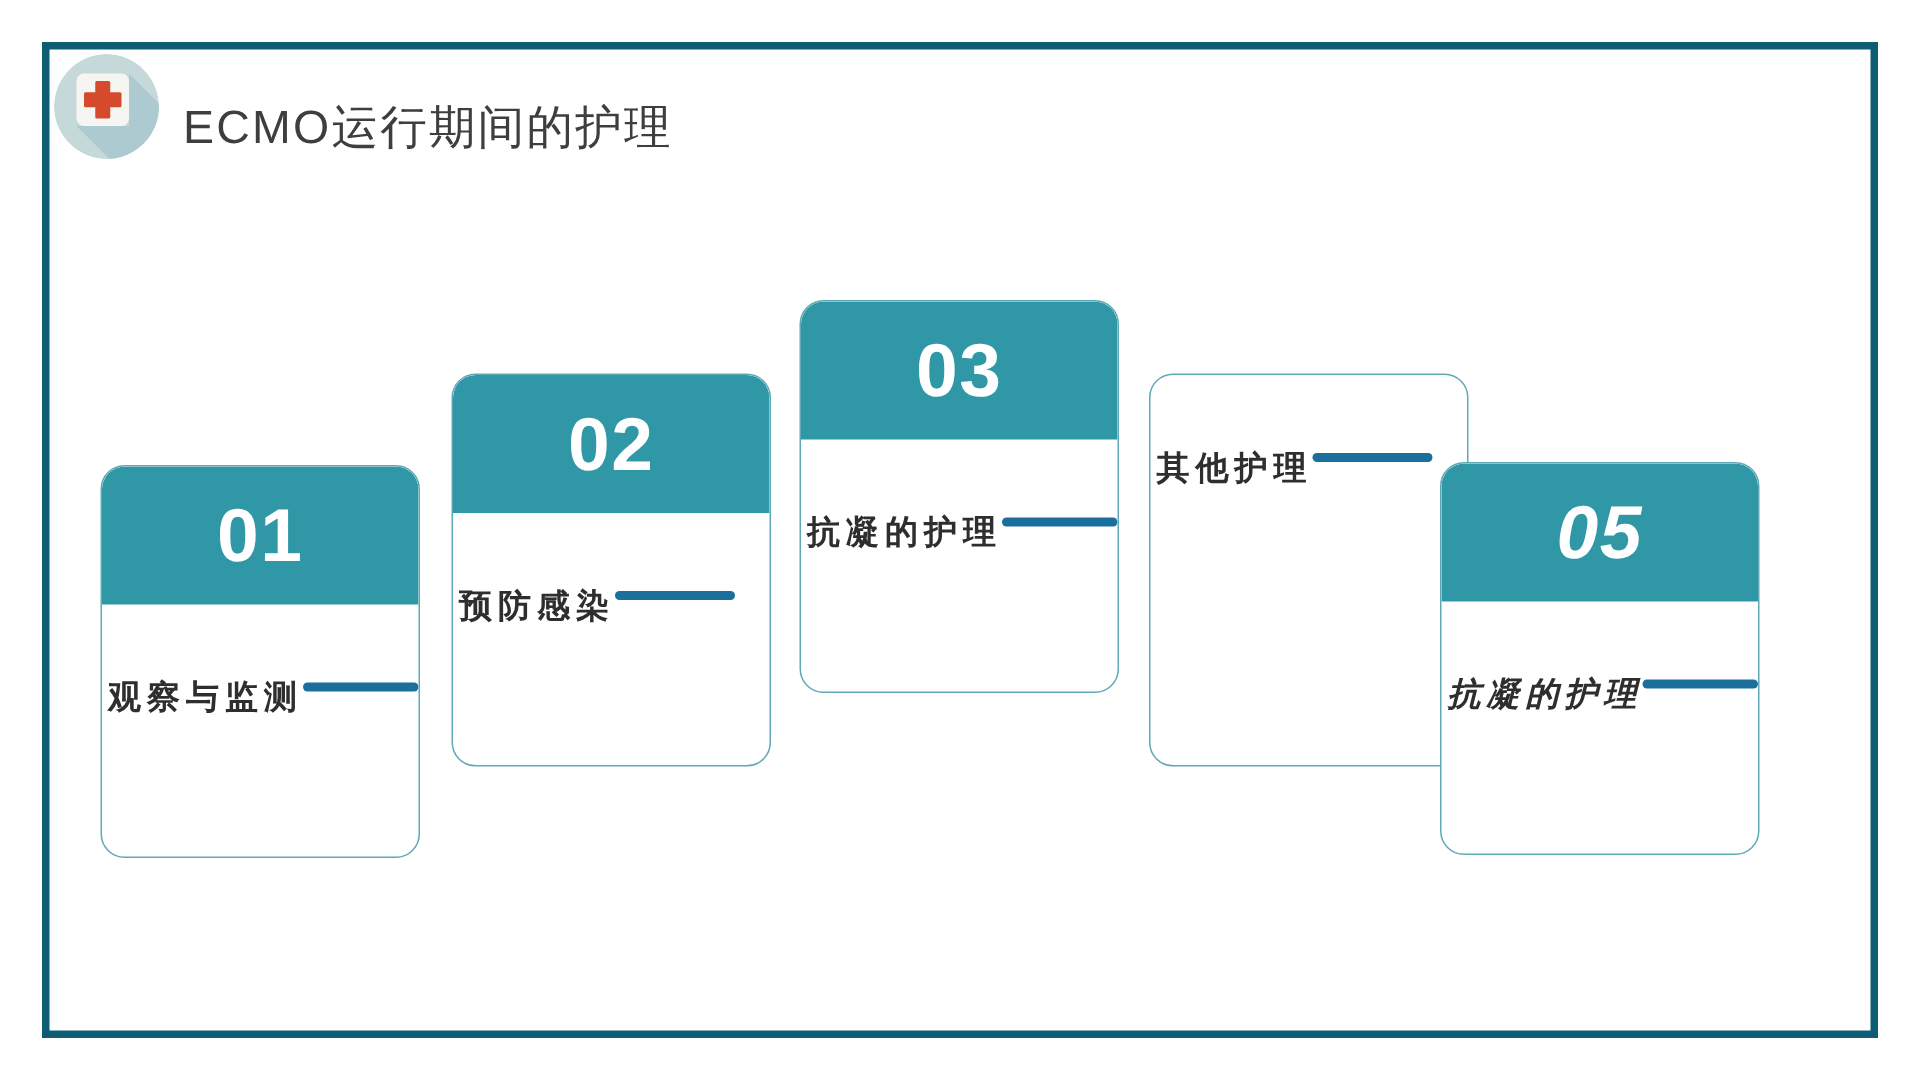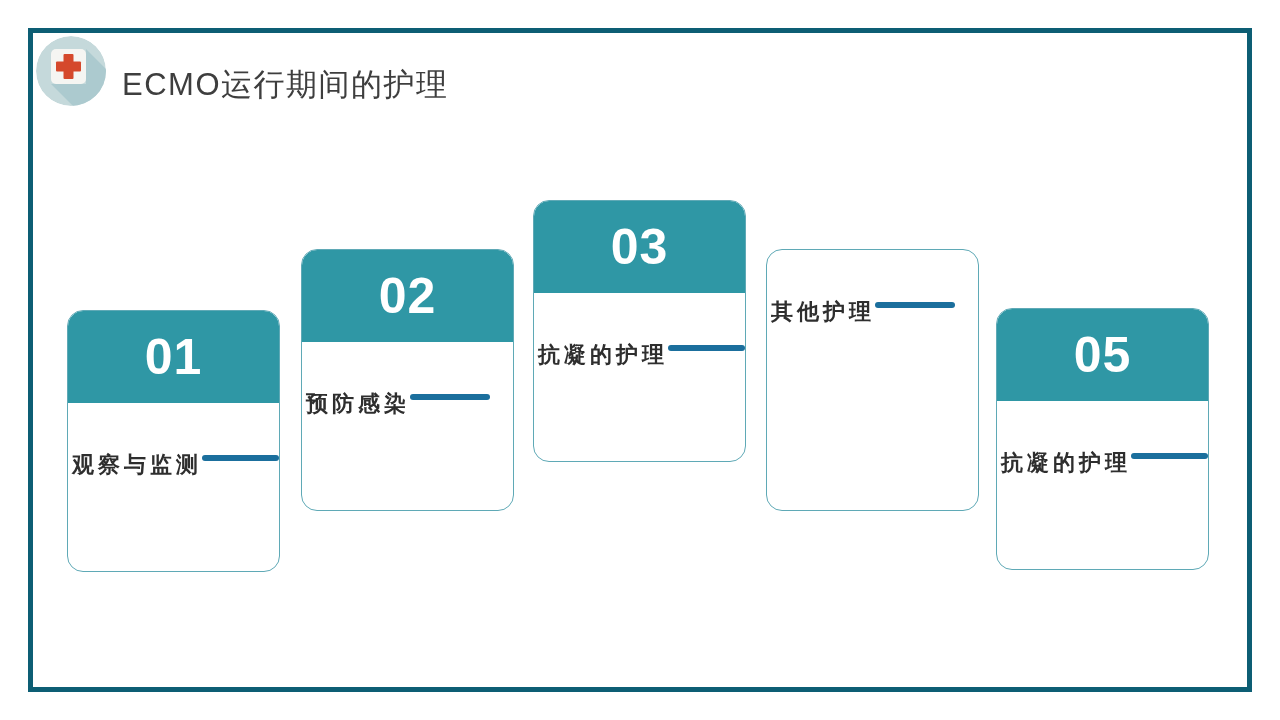--- a/index.html
+++ b/index.html
@@ -77,21 +77,21 @@
   .underline {
     margin-top: 34px;
     width: 80px; height: 6px;
     border-radius: 3px;
     background: var(--underline, #1b6f9d);
   }
   .pos-0 { left: 67px;  top: 310px; }
   .pos-1 { left: 301px; top: 249px; }
   .pos-2 { left: 533px; top: 200px; }
   .pos-3 { left: 766px; top: 249px; }
-  .pos-4 { left: 996px; top: 308px; }
+  .pos-4 { left: 960px; top: 308px; font-style: italic; }
 </style>
 </head>
 <body>
 
 <div class="frame"></div>
 
 <header class="title-row">
   <span class="icon-wrap">
     <svg viewBox="0 0 70 70" width="70" height="70" aria-hidden="true">
       <defs>

